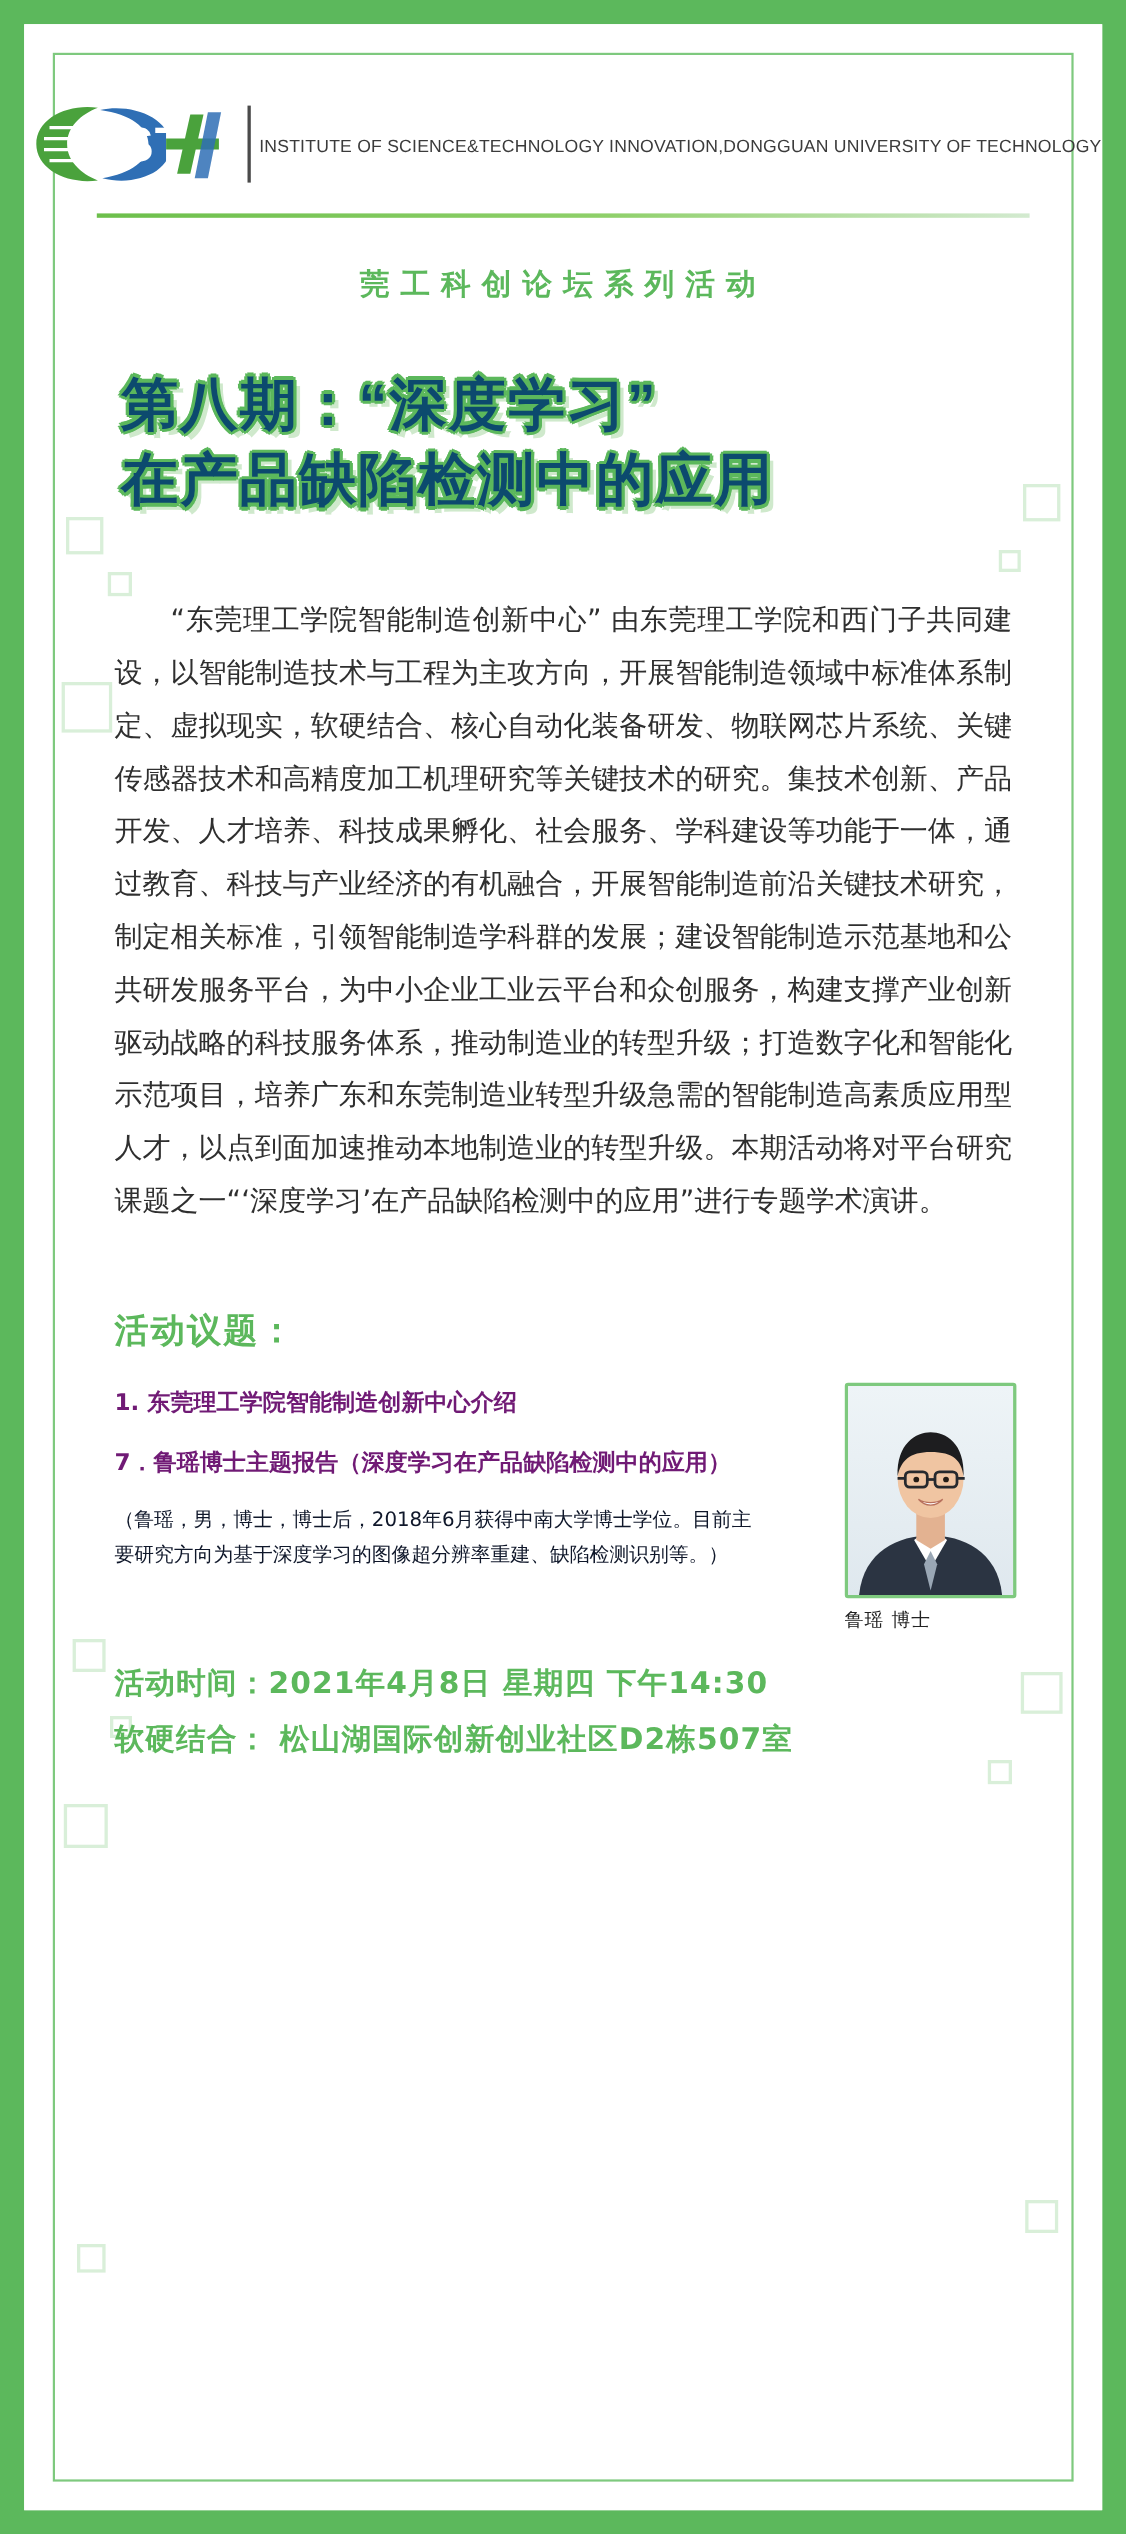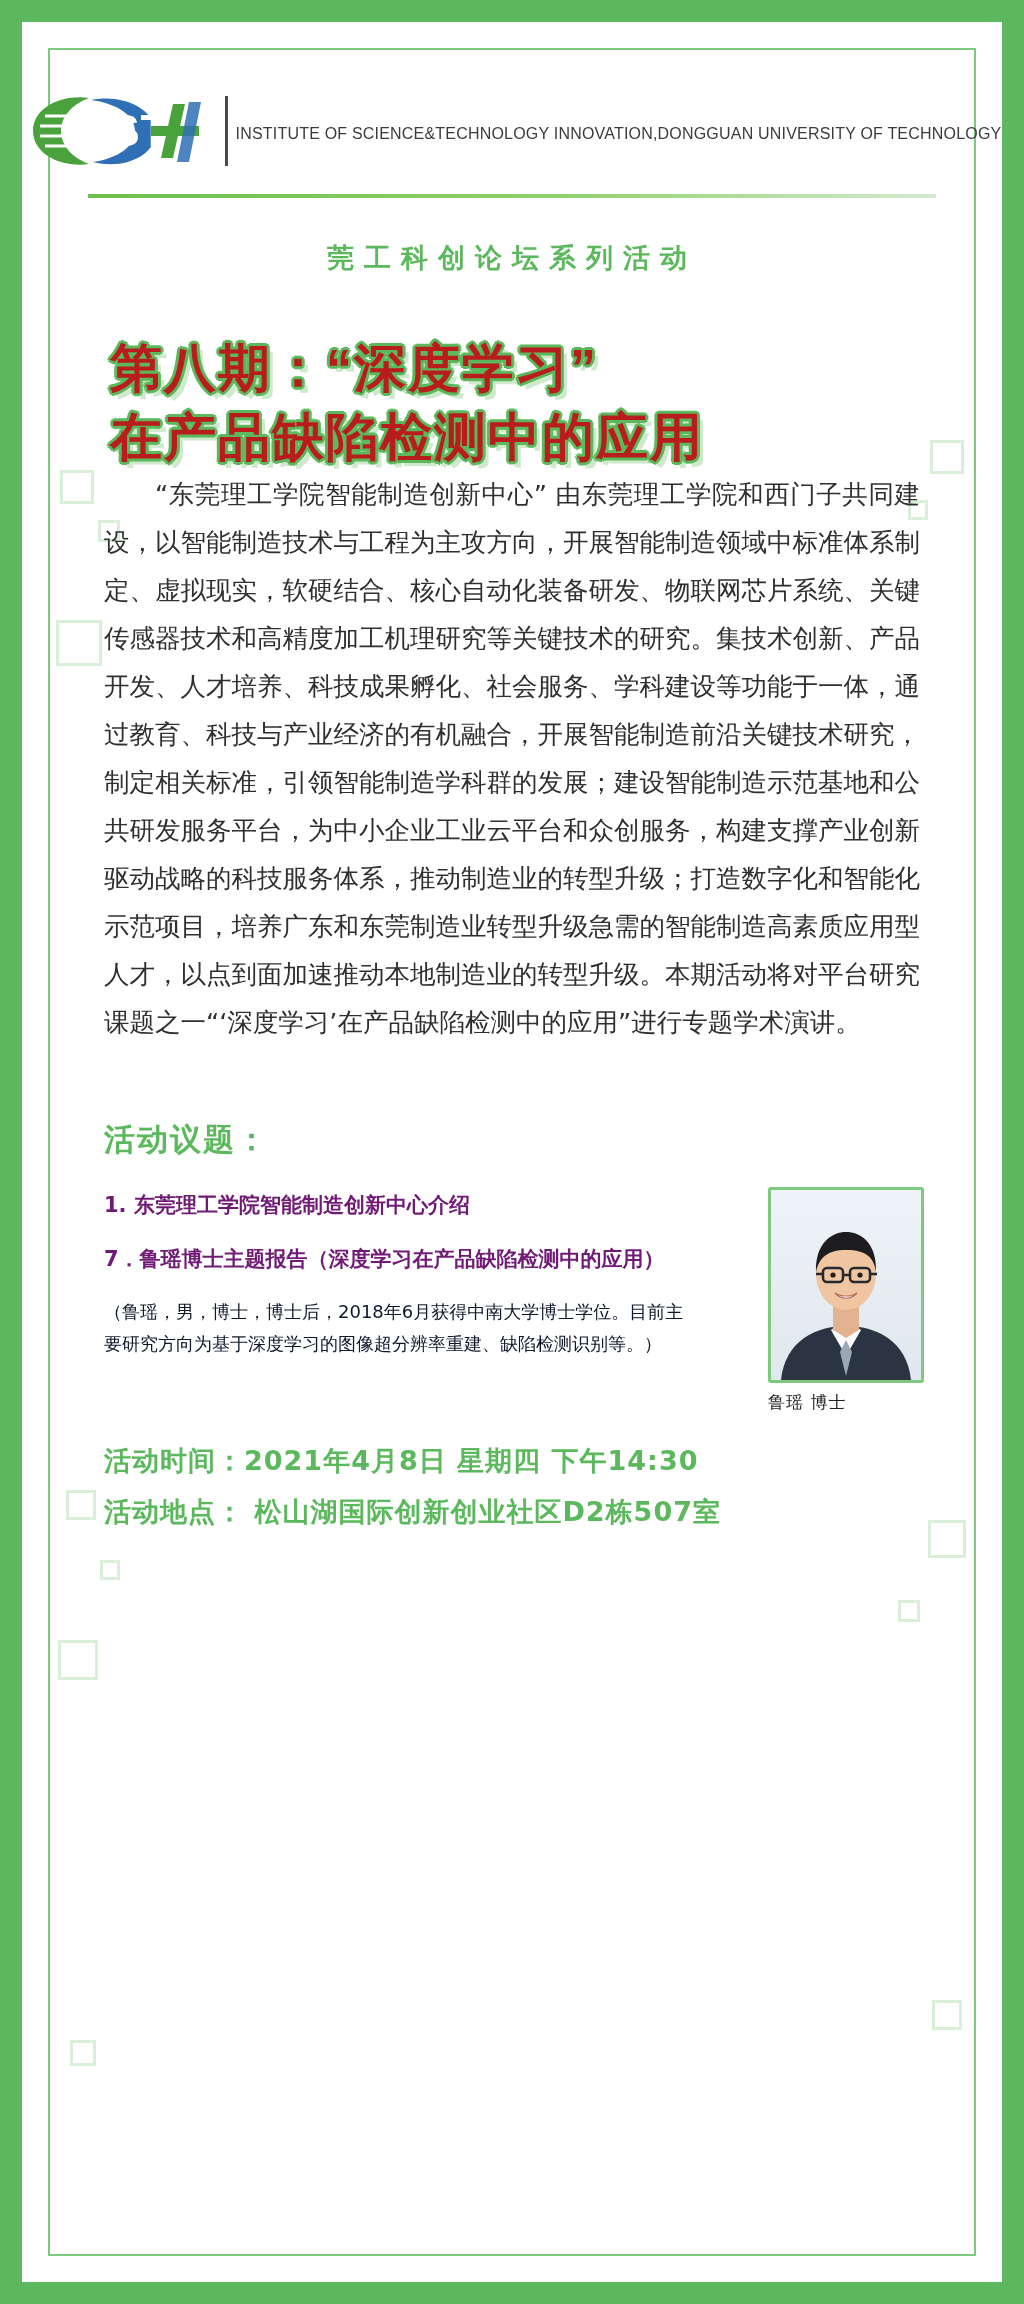--- a/index.html
+++ b/index.html
@@ -118,33 +118,34 @@
   }
 
   
   .title-block {
     margin-top: 58px;
     padding-left: 32px;
   }
   .title-line {
     font-size: 52px;
     font-weight: bold;
-    color: #b91c1c;
+    color: #0c4a6e;
     letter-spacing: 2px;
     line-height: 1.32;
     text-shadow:
       -2px -2px 0 #5cb85c, 2px -2px 0 #5cb85c,
       -2px  2px 0 #5cb85c, 2px  2px 0 #5cb85c,
       -3px  0   0 #5cb85c, 3px  0   0 #5cb85c,
        0   -3px 0 #5cb85c, 0    3px 0 #5cb85c,
        6px 6px 0 #cfe9cc;
   }
 
   
   .body-text {
+    margin-top: 70px;
     padding: 0 26px 0 26px;
     font-size: 25.5px;
     line-height: 1.88;
     color: #2f2f2f;
     text-align: justify;
     text-indent: 2em;
     font-family: "DejaVu Sans", "Liberation Sans", sans-serif;
   }
 
   
@@ -321,17 +322,17 @@
 
             <path d="M64 103 C70 110, 80 110, 86 103 C80 107, 70 107, 64 103 Z" fill="#ffffff" stroke="#b8705c" stroke-width="1.2"></path>
           </svg>
         </div>
         <div class="portrait-caption">鲁瑶 博士</div>
       </div>
     </div>
 
     <div class="footer-info">
       <div class="info-line">活动时间：2021年4月8日 星期四 下午14:30</div>
-      <div class="info-line">活动地点： 松山湖国际创新创业社区D2栋507室</div>
+      <div class="info-line">软硬结合： 松山湖国际创新创业社区D2栋507室</div>
     </div>
 
   </div>
 </div>
 
 </body></html>

